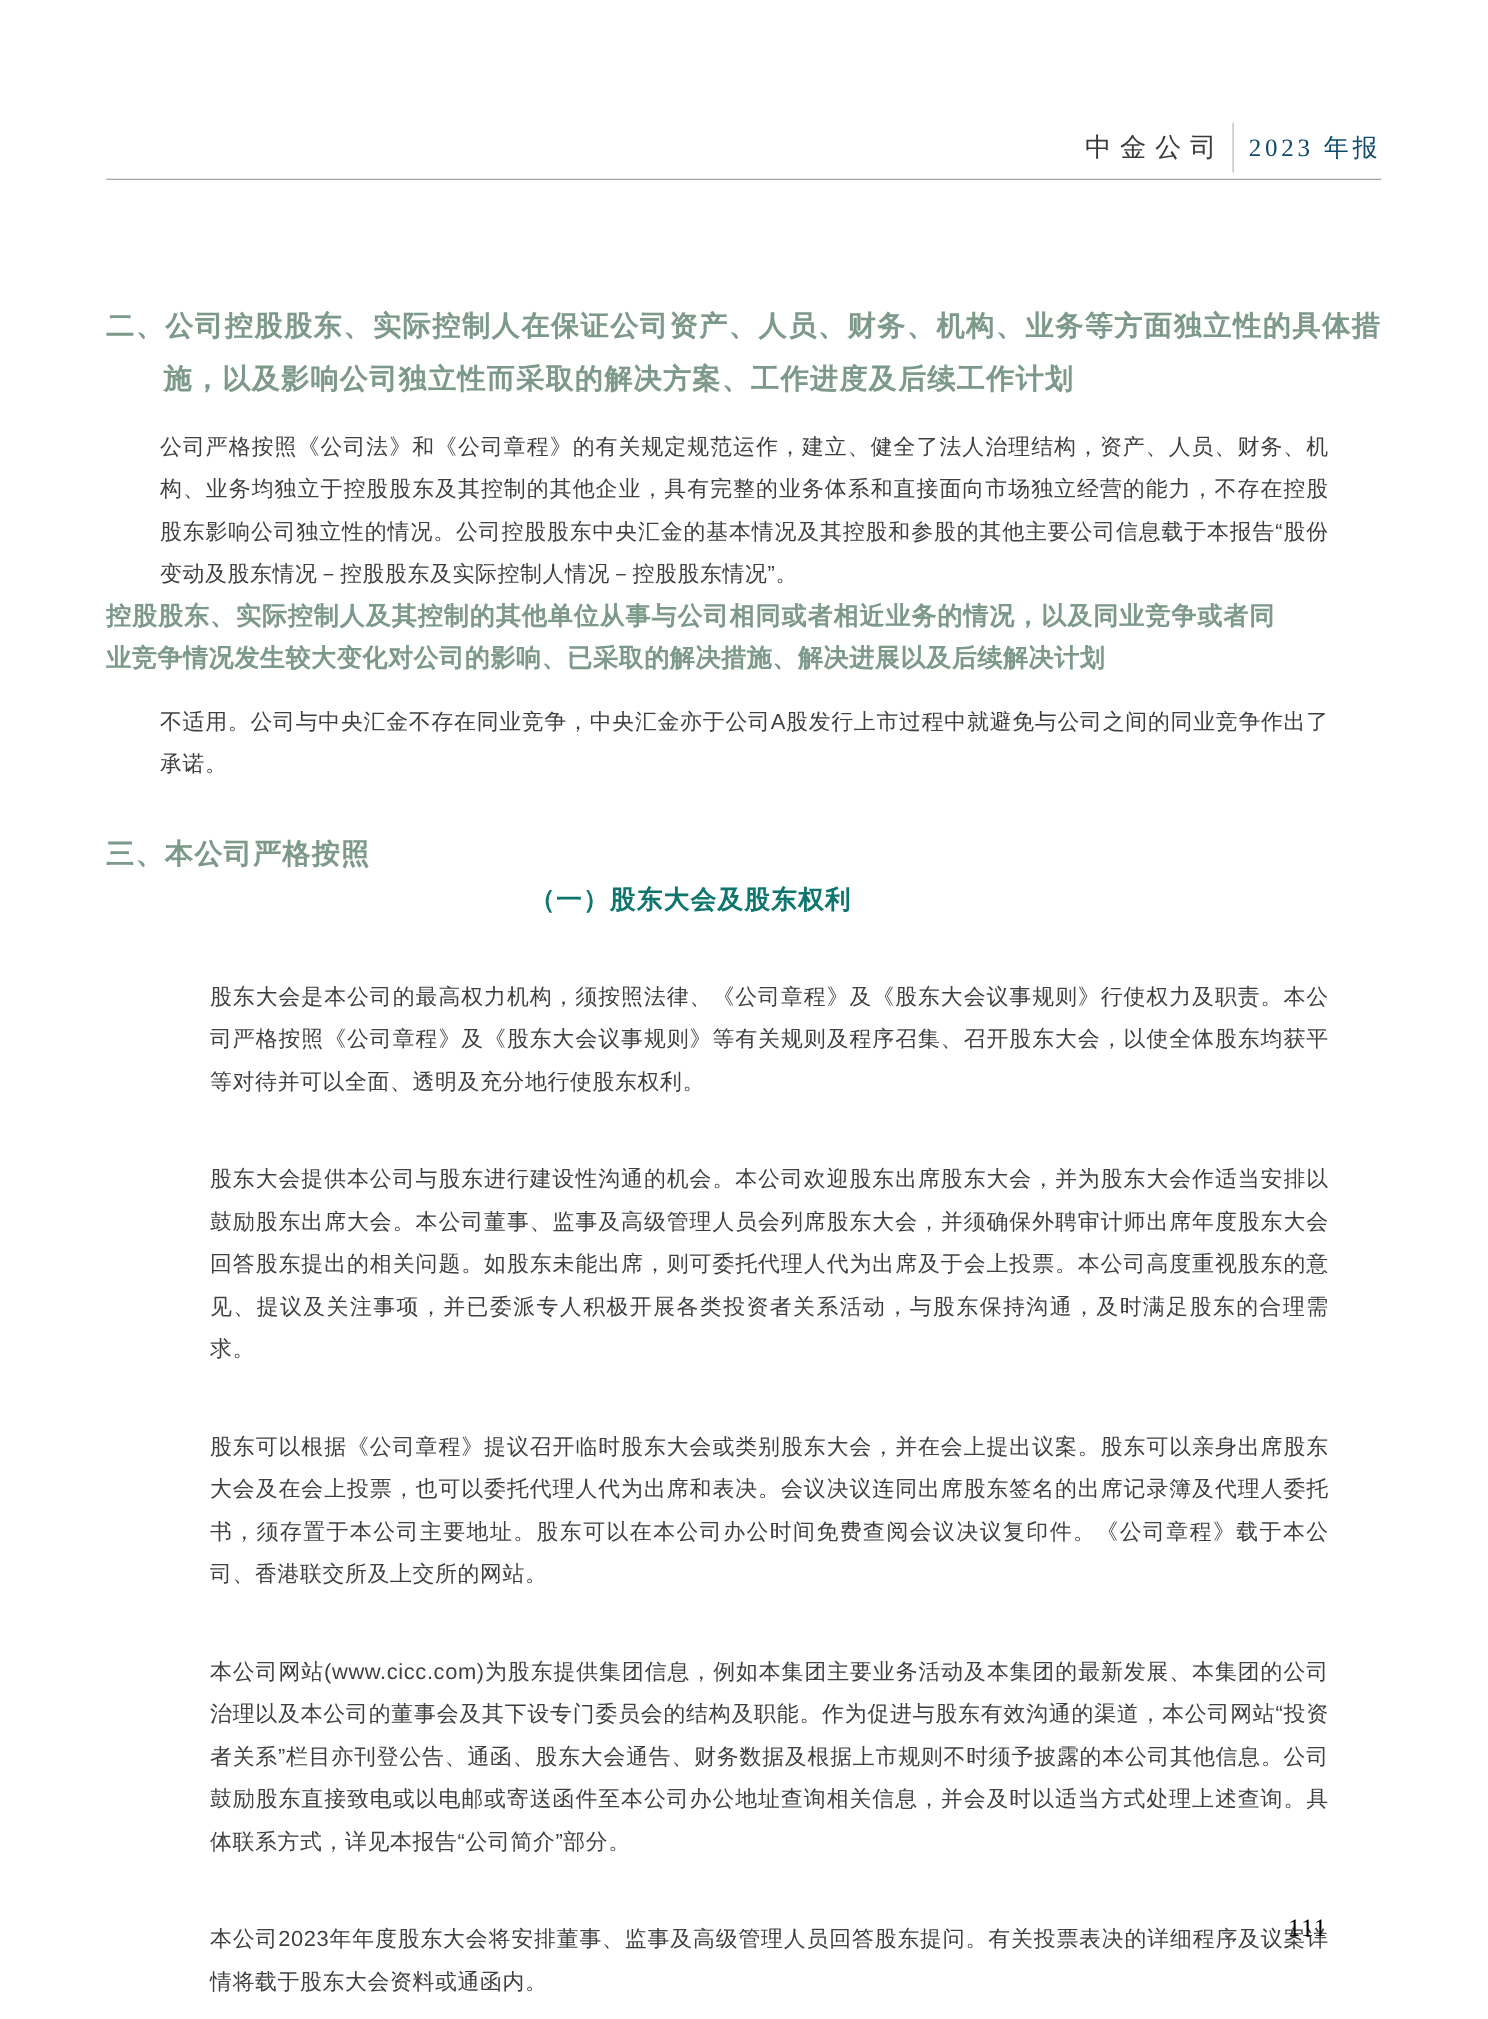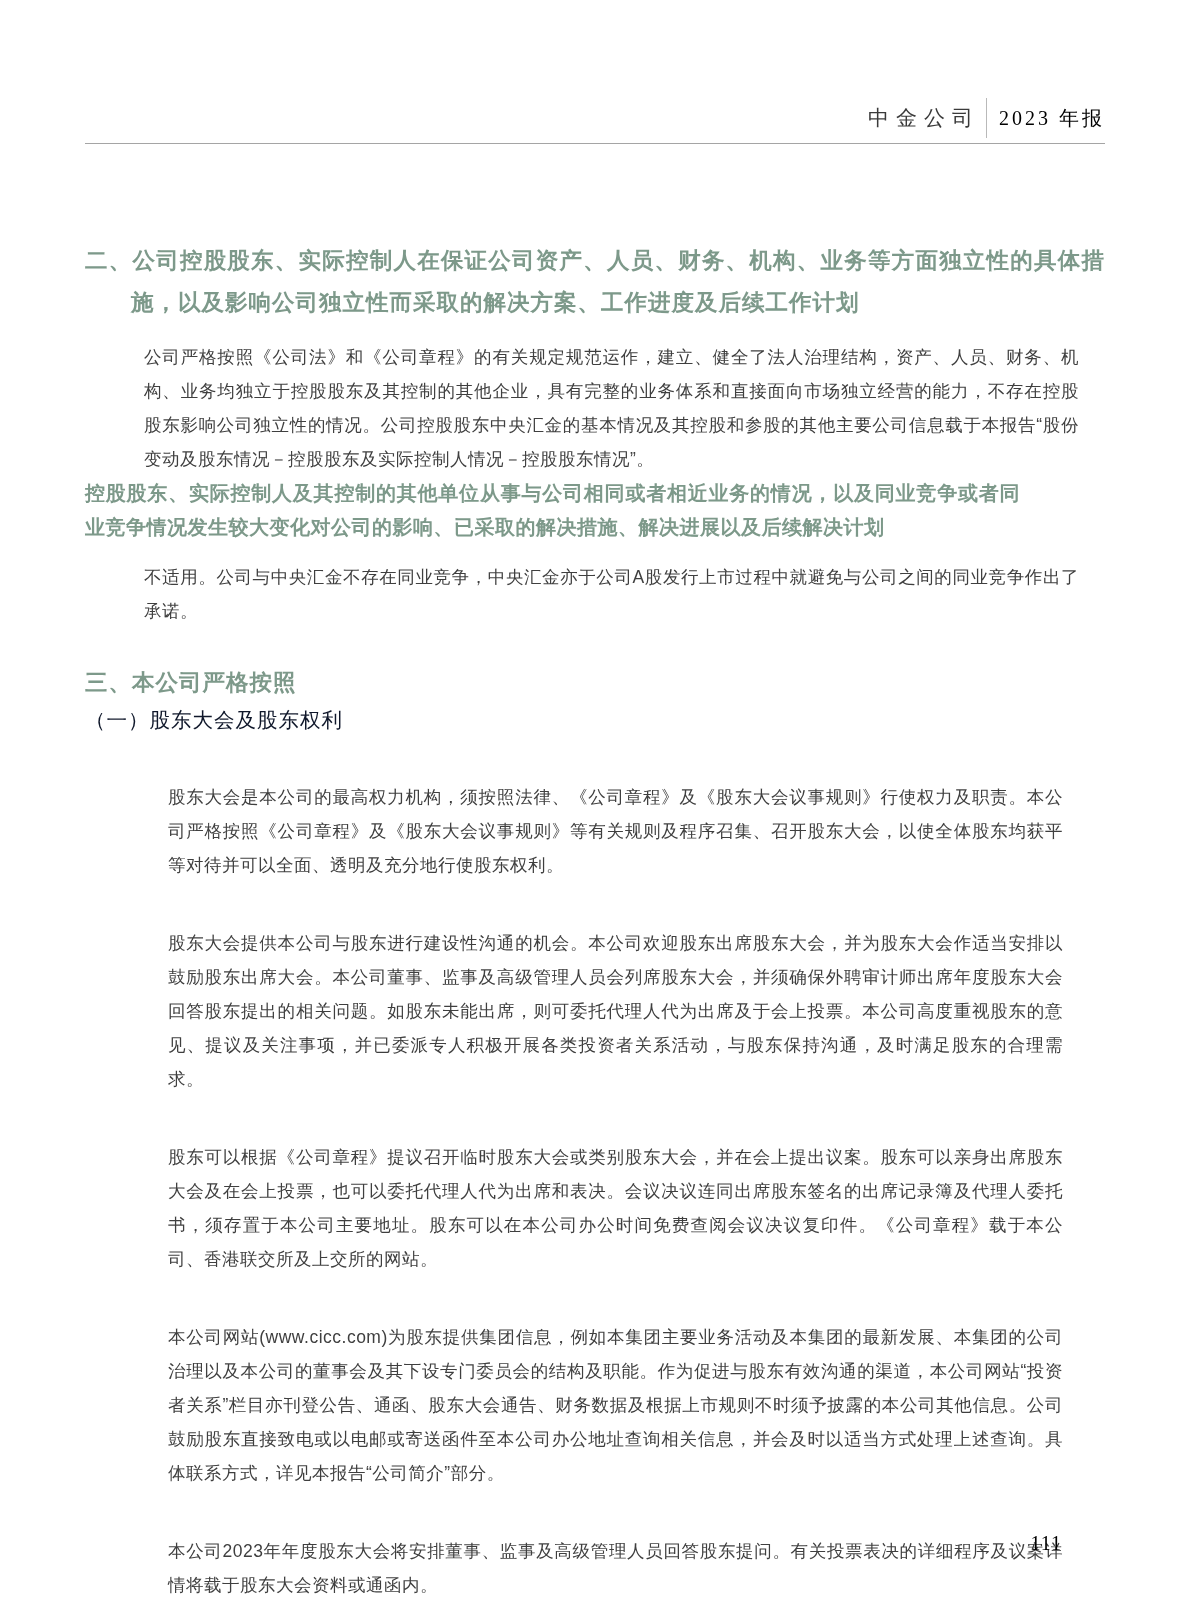--- a/index.html
+++ b/index.html
@@ -31,21 +31,21 @@
     color: #3a3a3a;
     letter-spacing: 7px;
   }
   .header .v-divider {
     width: 1px; height: 40px;
     background: #b9b9b9;
     margin: 0 12px 0 6px;
   }
   .header .report {
     font-size: 20px;
-    color: #000000;
+    color: #0c4a6e;
     letter-spacing: 3px;
   }
   .header-rule {
     position: absolute;
     top: 143px; left: 85px;
     width: 1020px; height: 1px;
     background: #a5a5a5;
   }
 
   
@@ -66,41 +66,42 @@
     margin: 0;
   }
   .body-para {
     font-size: 17.5px;
     line-height: 34px;
     letter-spacing: 0.5px;
     text-align: justify;
     color: #3f3f3f;
     margin: 0;
   }
-  .indent-1 { margin-left: 59px; width: 935px; }
+  .indent-1 { margin-left: 43px; width: 935px; }
   .indent-2 { margin-left: 83px; width: 895px; }
   .mt-16 { margin-top: 16px; }
   .mt-28 { margin-top: 44px; }
   .mt-34 { margin-top: 34px; }
   .sub-heading {
     color: #7d998a;
     font-size: 20px;
     font-weight: bold;
     line-height: 34px;
     letter-spacing: 0.5px;
     text-align: justify;
     margin: 0;
   }
   .sub-heading-2 {
-    color: #0f172a;
+    color: #0f766e;
     font-size: 20.5px;
-    font-weight: normal;
+    font-weight: bold;
     line-height: 32px;
     letter-spacing: 1px;
     margin: 0;
+    text-align: center;
   }
 
   
   .page-number {
     position: absolute;
     right: 128px; top: 1532px;
     font-family: "Liberation Serif", "DejaVu Serif", serif;
     font-size: 20px;
     color: #000000;
     letter-spacing: 1px;

